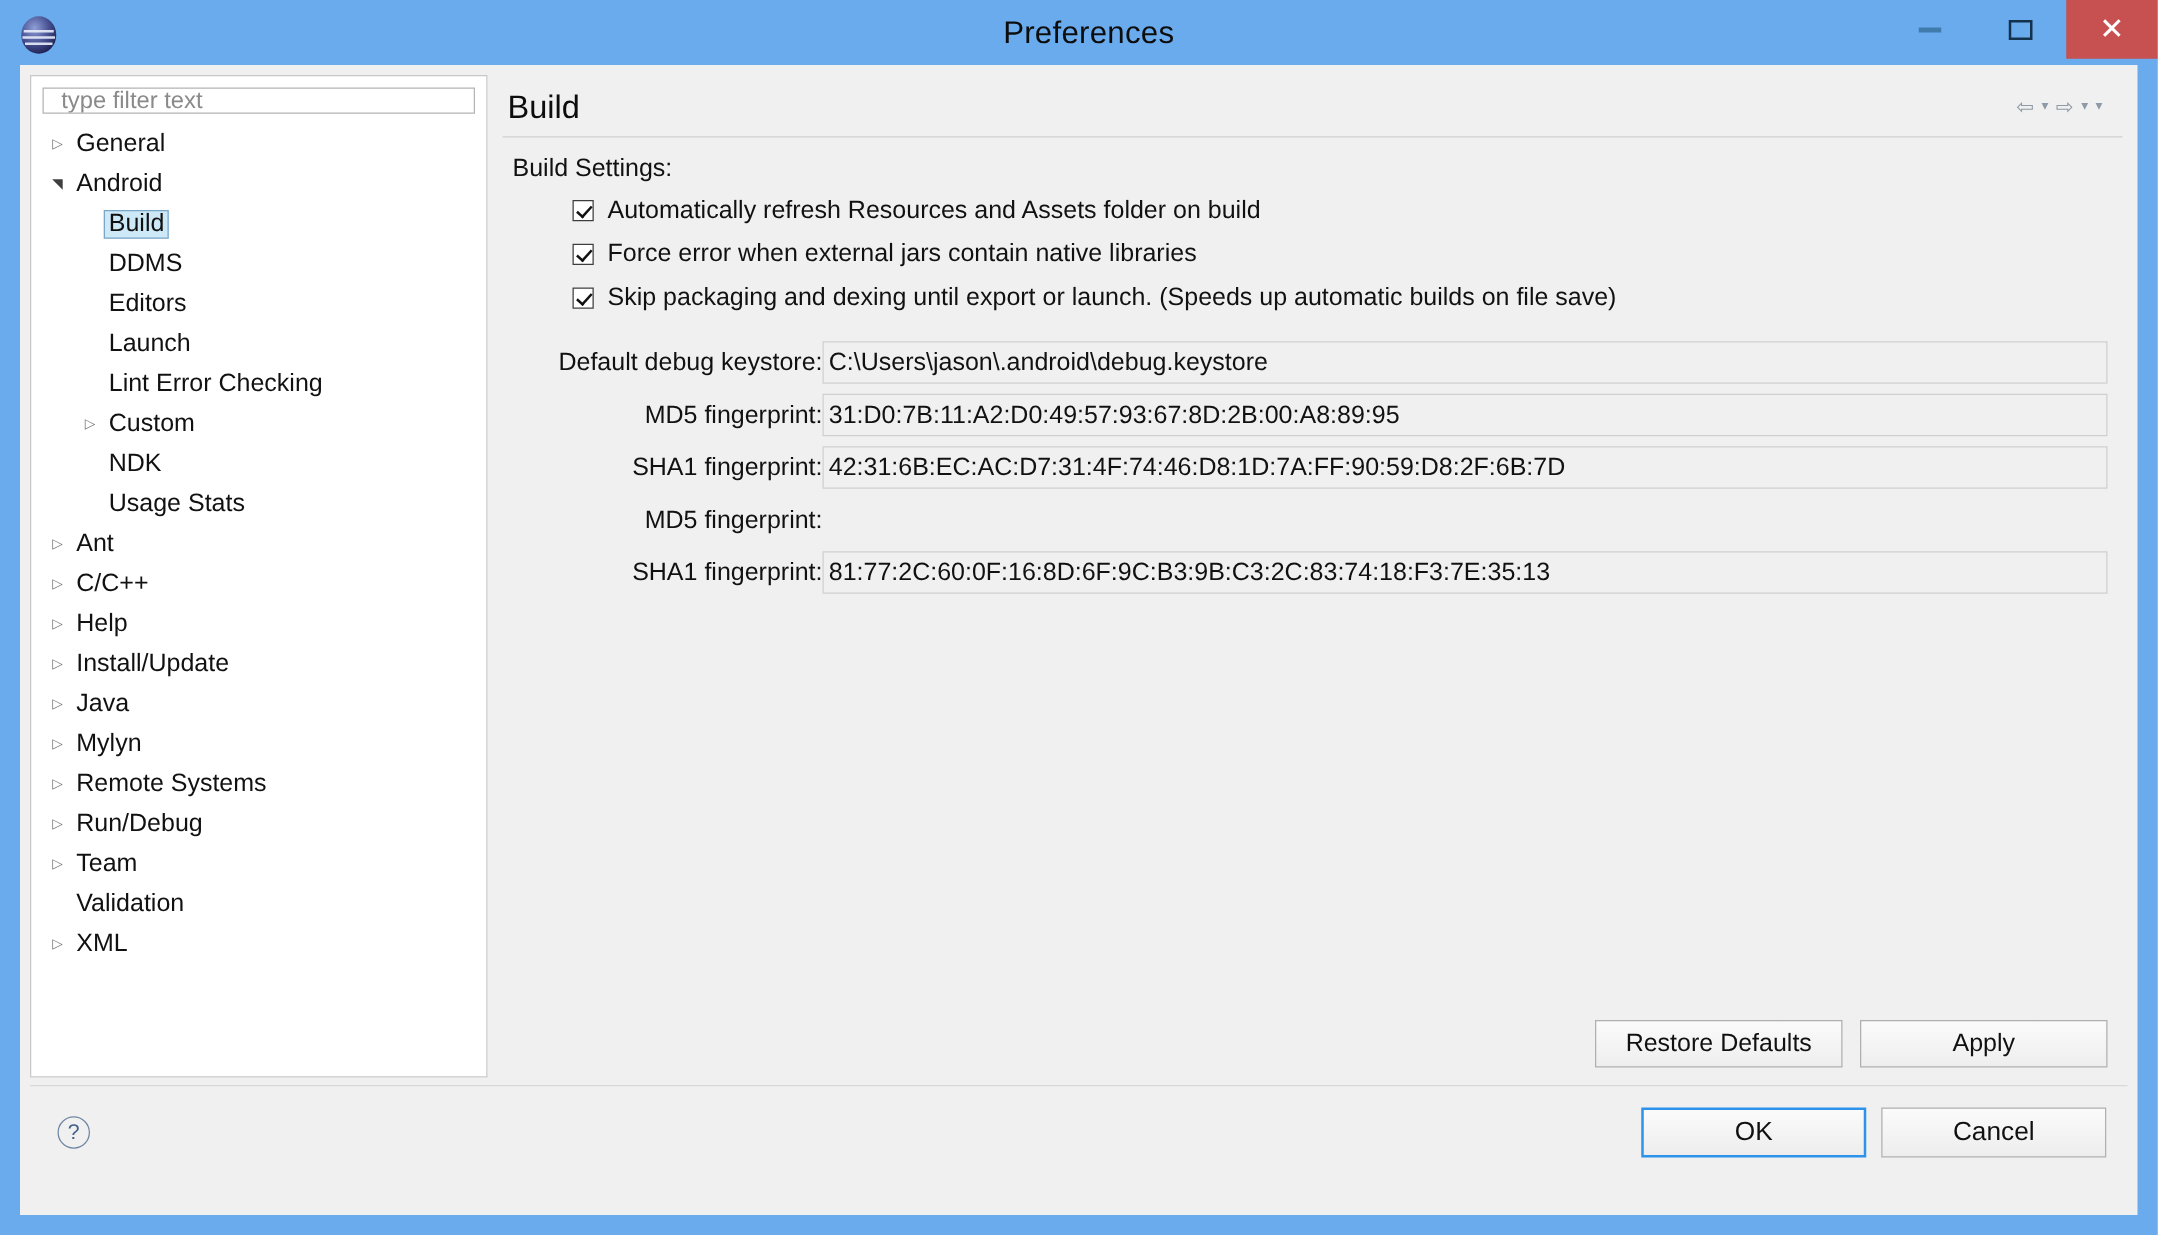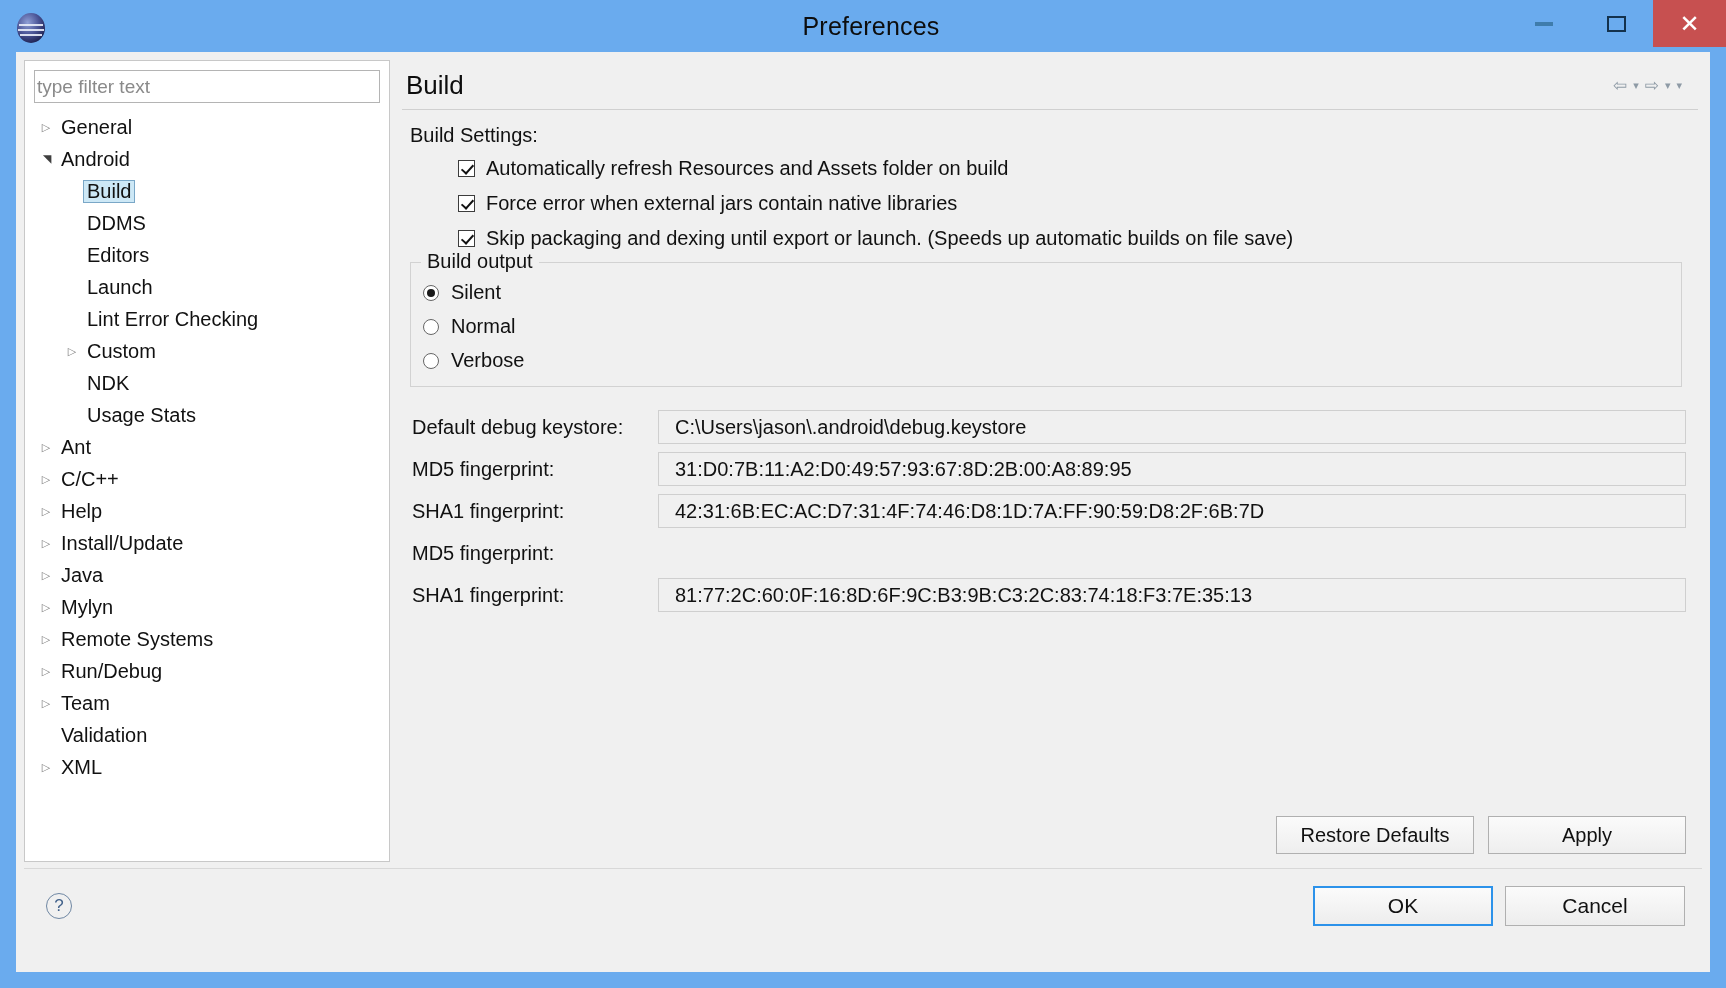--- a/index.html
+++ b/index.html
@@ -96,25 +96,25 @@
   .tree-panel {
     width: 366px;
     background: #ffffff;
     border: 1px solid #c8c8c8;
     display: flex;
     flex-direction: column;
     flex: 0 0 auto;
   }
   .filter-box {
     margin: 9px 9px 4px 9px;
-    height: 33px;
+    height: 21px;
     border: 1px solid #b4b4b4;
     background: #ffffff;
     display: flex;
-    padding: 0 0;
+    padding: 0 12px;
   }
   .filter-box input {
     border: none;
     outline: none;
     width: 100%;
     font-size: 19px;
     color: #1a1a1a;
     font-family: "Liberation Sans", sans-serif;
     background: transparent;
   }
@@ -277,36 +277,37 @@
     background: #1a1a1a;
   }
 
   
   .form-area { margin-top: 22px; }
   .form-row {
     display: flex;
     align-items: center;
     margin: 0 0 6px 4px;
     height: 36px;
+    text-align: right;
   }
   .form-label {
     width: 248px;
     flex: 0 0 248px;
     font-size: 20px;
     color: #111;
     padding-left: 2px;
   }
   .form-field {
     flex: 1 1 auto;
     height: 34px;
     border: 1px solid #cfcfcf;
     background: #f0f0f0;
     display: flex;
     align-items: center;
-    padding: 0 16px;
+    padding: 0 4px;
     font-size: 20px;
     color: #111;
     overflow: hidden;
     white-space: nowrap;
   }
   .form-field.editable {
     background: #ffffff;
     border: 1px solid #b5b5b5;
   }
   .browse-btn {
@@ -543,37 +544,20 @@
               <div class="check-row">
                 <span class="checkbox checked"></span>
                 <span>Force error when external jars contain native libraries</span>
               </div>
               <div class="check-row">
                 <span class="checkbox checked"></span>
                 <span>Skip packaging and dexing until export or launch. (Speeds up automatic builds on file save)</span>
               </div>
             </div>
 
-          <div class="groupbox">
-            <div class="groupbox-title">Build output</div>
-            <div id="radio-list">
-                <div class="radio-row">
-                  <span class="radio selected"></span>
-                  <span>Silent</span>
-                </div>
-                <div class="radio-row">
-                  <span class="radio"></span>
-                  <span>Normal</span>
-                </div>
-                <div class="radio-row">
-                  <span class="radio"></span>
-                  <span>Verbose</span>
-                </div>
-              </div>
-          </div>
 
           <div class="form-area" id="form-list">
               <div class="form-row">
                 <div class="form-label">Default debug keystore:</div>
                 <div class="form-field">C:\Users\jason\.android\debug.keystore</div>
               </div>
               <div class="form-row">
                 <div class="form-label">MD5 fingerprint:</div>
                 <div class="form-field">31:D0:7B:11:A2:D0:49:57:93:67:8D:2B:00:A8:89:95</div>
               </div>

